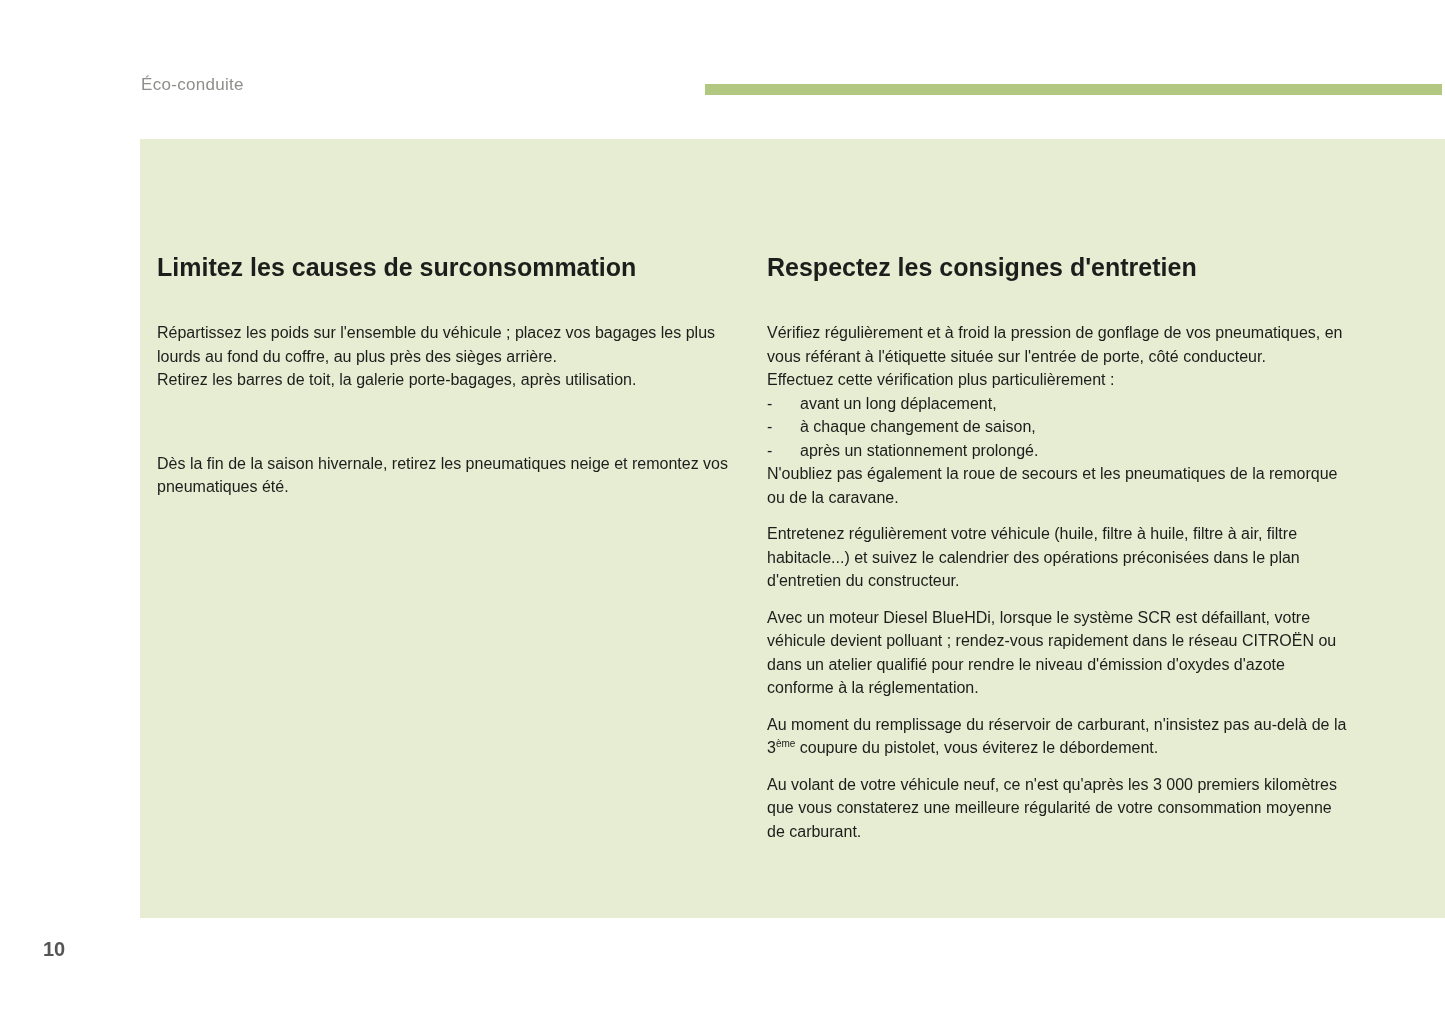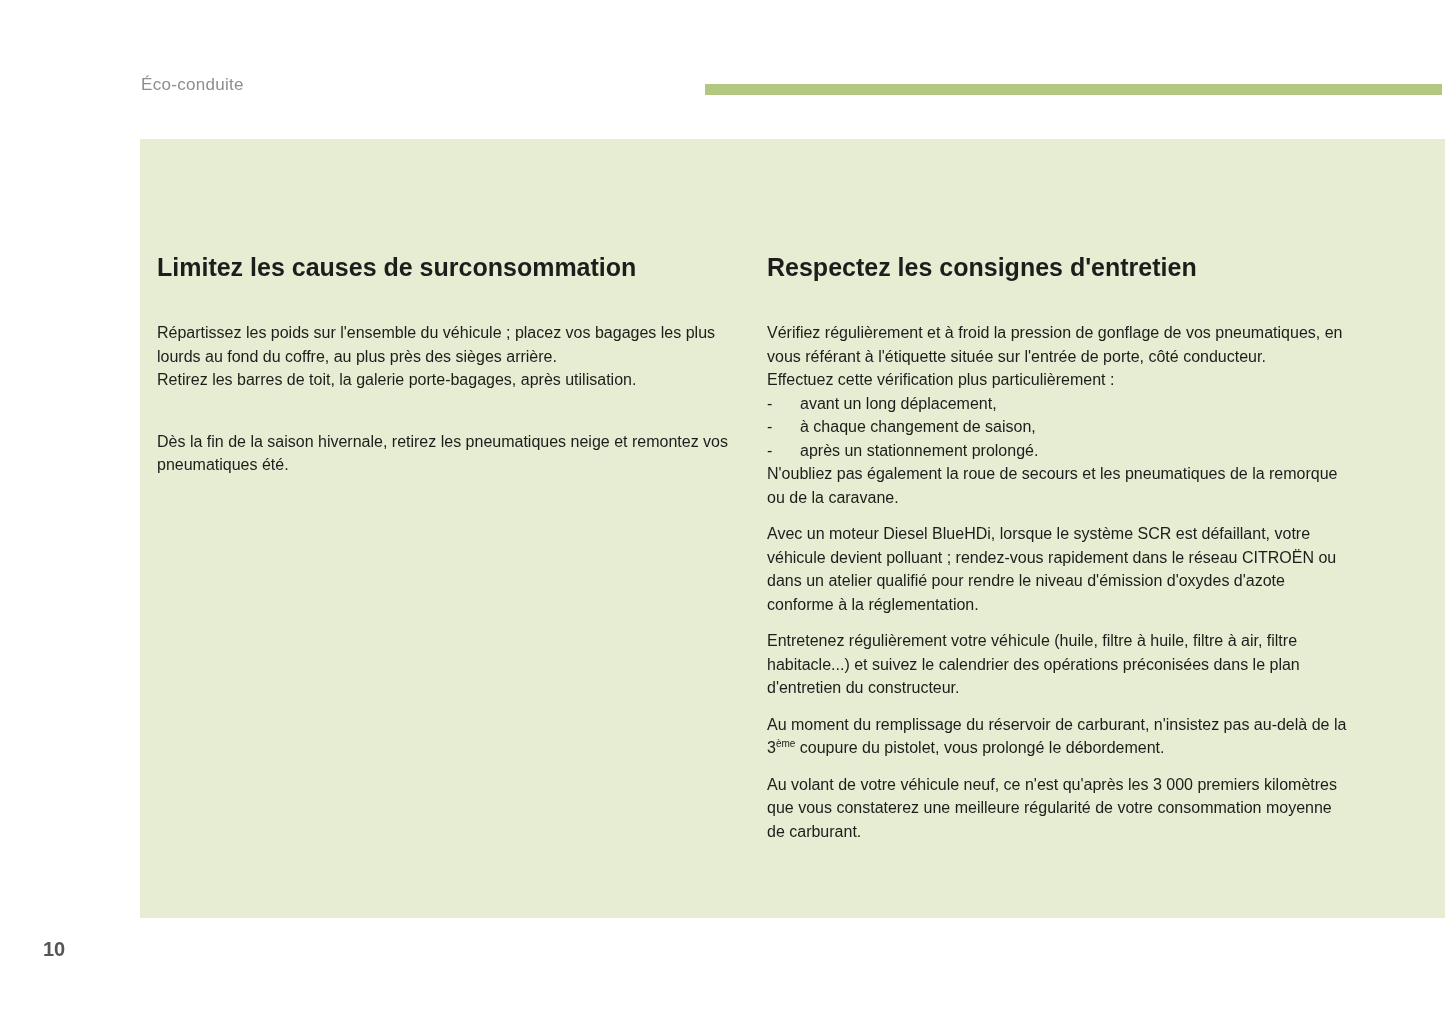--- a/index.html
+++ b/index.html
@@ -56,21 +56,21 @@
   .col-right { left: 627px; width: 582px; }
   .col h1 {
     font-size: 25px;
     line-height: 30px;
     font-weight: 700;
     color: var(--body_text);
     margin: 0 0 39px 0;
   }
   .col p { margin: 0; }
   .col p.block-gap    { margin-top: 13px; }
-  .col p.big-gap      { margin-top: 38px; }
+  .col p.big-gap      { margin-top: 60px; }
   .dash-list { list-style: none; margin: 0; padding: 0; }
   .dash-list li { display: flex; }
   .dash-list .marker {
     flex: 0 0 33px;
   }
   sup.ord {
     font-size: 10px;
     vertical-align: super;
     line-height: 0;
     margin-top: 16px;
@@ -118,25 +118,25 @@
           <span>à chaque changement de saison,</span>
         </li>
         <li>
           <span class="marker">-</span>
           <span>après un stationnement prolongé.</span>
         </li>
       </ul>
 
       <p>N'oubliez pas également la roue de secours et les pneumatiques de la remorque ou de la caravane.</p>
 
+      <p class="block-gap">Entretenez régulièrement votre véhicule (huile, filtre à huile, filtre à air, filtre habitacle...) et suivez le calendrier des opérations préconisées dans le plan d'entretien du constructeur.</p>
+
       <p class="block-gap">Avec un moteur Diesel BlueHDi, lorsque le système SCR est défaillant, votre véhicule devient polluant ; rendez-vous rapidement dans le réseau CITROËN ou dans un atelier qualifié pour rendre le niveau d'émission d'oxydes d'azote conforme à la réglementation.</p>
 
-      <p class="block-gap">Entretenez régulièrement votre véhicule (huile, filtre à huile, filtre à air, filtre habitacle...) et suivez le calendrier des opérations préconisées dans le plan d'entretien du constructeur.</p>
-
-      <p class="block-gap"><span>Au moment du remplissage du réservoir de carburant, n'insistez pas au-delà de la 3</span><sup class="ord">ème</sup><span> coupure du pistolet, vous prolongé le débordement.</span></p>
+      <p class="block-gap"><span>Au moment du remplissage du réservoir de carburant, n'insistez pas au-delà de la 3</span><sup class="ord">ème</sup><span> coupure du pistolet, vous éviterez le débordement.</span></p>
 
       <p class="block-gap">Au volant de votre véhicule neuf, ce n'est qu'après les 3 000 premiers kilomètres que vous constaterez une meilleure régularité de votre consommation moyenne de carburant.</p>
     </section>
 
   </main>
 
   <div class="page-number">10</div>
 
 </div>
 

